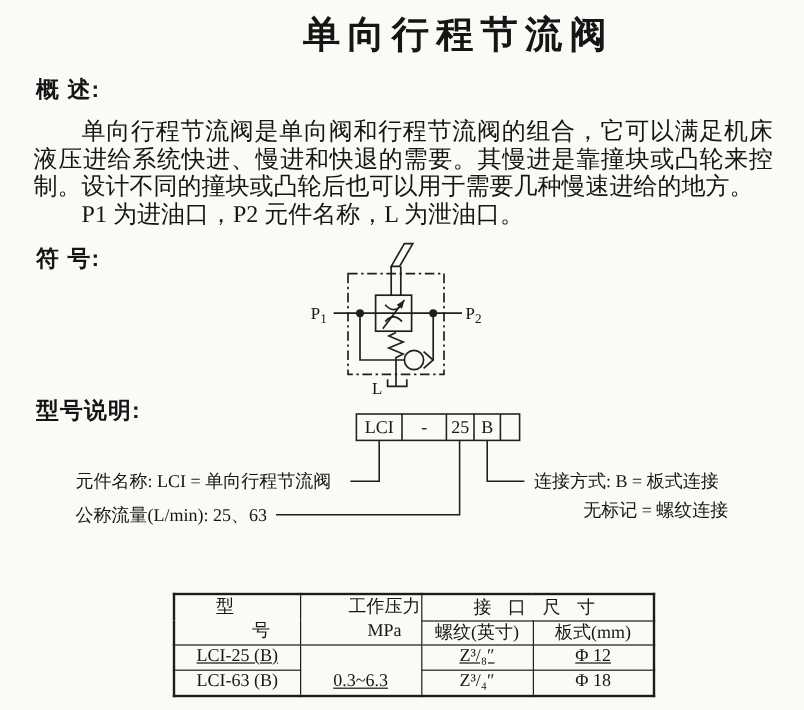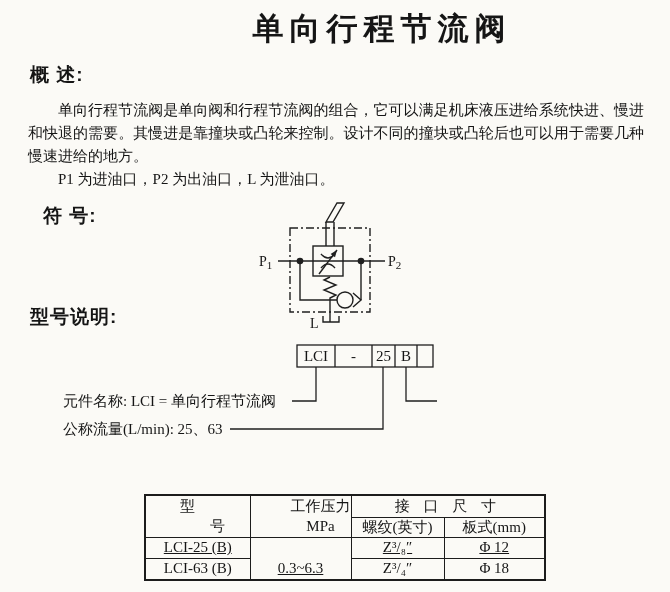--- a/index.html
+++ b/index.html
@@ -17,21 +17,21 @@
     white-space:nowrap;
     margin-left:47px;
   }
   .heading{
     font-family:"Liberation Sans", sans-serif;
     font-weight:bold;font-size:19px;letter-spacing:1px;
     white-space:nowrap;
   }
   .bodytext{
     left:28px;top:99px;width:616px;
-    font-size:15px;line-height:23px;text-align:justify;
+    font-size:20px;line-height:23px;text-align:justify;
   }
   .bodytext p{margin:0;text-indent:2em;}
   .callout{font-size:15px;white-space:nowrap;}
   svg{display:block;}
   .ln{stroke:#1f1f1f;stroke-width:1.4;fill:none;}
   .lnthin{stroke:#1f1f1f;stroke-width:1.3;fill:none;}
   .fil{fill:#1f1f1f;stroke:none;}
   .dashdot{stroke:#1f1f1f;stroke-width:1.4;fill:none;stroke-dasharray:8 3 2 3;}
   .svgtext{font-family:"Liberation Serif", serif;fill:#151515;}
   table.tech{
@@ -52,24 +52,24 @@
 </head>
 <body>
 
 <div class="page">
 
   <div class="abs title">单向行程节流阀</div>
 
   <div class="abs heading" style="left:30px;top:62px;">概 述:</div>
   <div class="abs bodytext">
     <p>单向行程节流阀是单向阀和行程节流阀的组合，它可以满足机床液压进给系统快进、慢进和快退的需要。其慢进是靠撞块或凸轮来控制。设计不同的撞块或凸轮后也可以用于需要几种慢速进给的地方。</p>
-    <p>P1 为进油口，P2 为出油口，L 为泄油口。</p>
+    <p>P1 为进油口，P2 元件名称，L 为泄油口。</p>
   </div>
 
-  <div class="abs heading" style="left:30px;top:203px;margin-left:13px;">符 号:</div>
+  <div class="abs heading" style="left:30px;top:203px;">符 号:</div>
 
   <svg class="abs" style="left:255px;top:198px;" width="160" height="137" viewBox="0 0 160 137">
 
     <rect class="dashdot" x="35" y="30" width="80" height="84"></rect>
 
     <path class="ln" d="M23,63 H130"></path>
 
     <rect class="ln" x="58" y="48" width="30" height="30"></rect>
 
     <path class="ln" d="M66,56 Q73,64 80,56"></path>
@@ -92,36 +92,38 @@
     <path class="ln" d="M106,102 V63"></path>
 
     <path class="ln" d="M75,102 V124"></path>
     <path class="ln" d="M68,118 V124 H84 V118"></path>
 
     <text class="svgtext" x="4" y="68" font-size="14"><tspan>P</tspan><tspan dy="3" font-size="11">1</tspan></text>
     <text class="svgtext" x="133" y="68" font-size="14"><tspan>P</tspan><tspan dy="3" font-size="11">2</tspan></text>
     <text class="svgtext" x="55" y="130" font-size="14">L</text>
   </svg>
 
-  <div class="abs heading" style="left:30px;top:304px;">型号说明:</div>
+  <div class="abs heading" style="left:30px;top:329px;">型号说明:</div>
 
   <svg class="abs" style="left:0;top:340px;" width="670" height="112" viewBox="0 0 670 112">
     <rect class="lnthin" x="297" y="5" width="136" height="22"></rect>
     <path class="lnthin" d="M335,5 V27 M372,5 V27 M395,5 V27 M417,5 V27"></path>
     <text class="svgtext" x="316" y="21" font-size="15" text-anchor="middle">LCI</text>
     <text class="svgtext" x="353.5" y="21" font-size="15" text-anchor="middle">-</text>
     <text class="svgtext" x="383.5" y="21" font-size="15" text-anchor="middle">25</text>
     <text class="svgtext" x="406" y="21" font-size="15" text-anchor="middle">B</text>
     <path class="lnthin" d="M292,61 H316 V27"></path>
     <path class="lnthin" d="M230,89 H383 V27"></path>
     <path class="lnthin" d="M406,27 V61 H437"></path>
   </svg>
 
   <div class="abs callout" style="left:63px;top:392px;">元件名称: LCI = 单向行程节流阀</div>
   <div class="abs callout" style="left:63px;top:420px;">公称流量(L/min): 25、63</div>
+  <div class="abs callout" style="left:445px;top:392px;">连接方式: B = 板式连接</div>
+  <div class="abs callout" style="left:486px;top:416px;">无标记 = 螺纹连接</div>
 
 
   <table class="tech abs" style="left:144px;top:494px;">
     <colgroup>
       <col style="width:105px">
         <col style="width:95px">
         <col style="width:93px">
         <col style="width:101px">
     </colgroup>
     <tbody>

